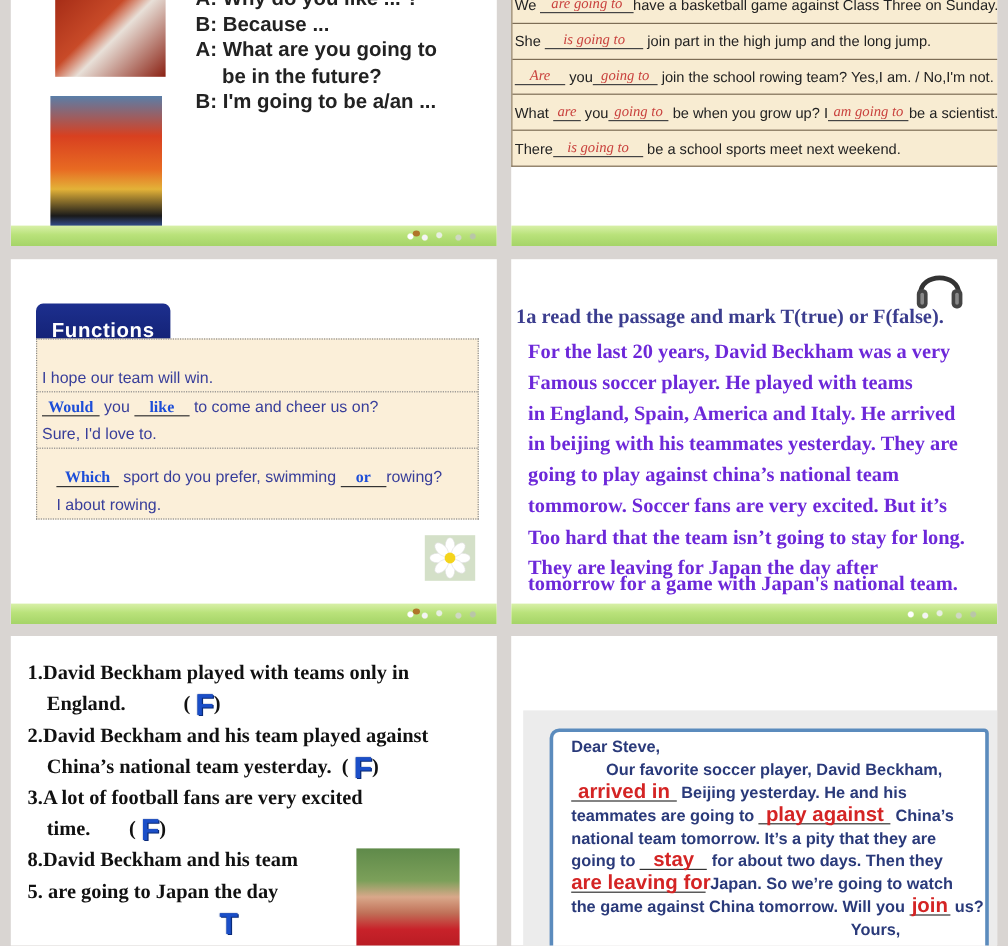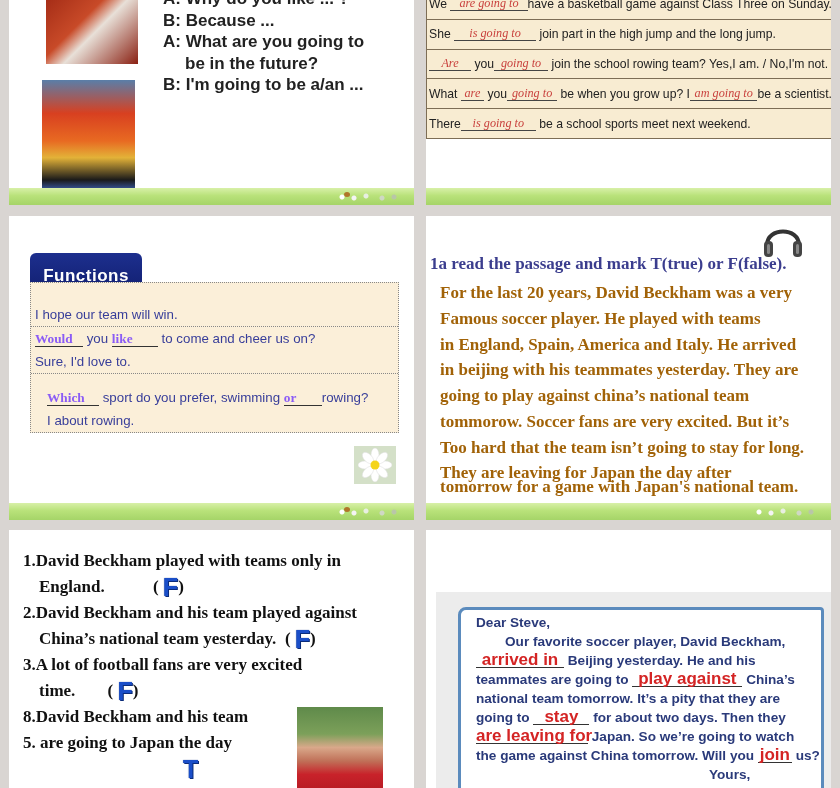--- a/index.html
+++ b/index.html
@@ -25,24 +25,24 @@
   .dialog div { white-space:nowrap; }
   .tbl { position:absolute; left:0; top:0; width:405px; background:#f8ecd2; border:1px solid #7d6d55; border-top:none; }
   .tbl .row { height:28.8px; border-bottom:1px solid #7d6d55; font-size:12.2px; color:#222; display:flex; align-items:center; padding-left:2px; white-space:nowrap; }
   .tbl .row:last-child { border-bottom:none; }
   .blank { display:inline-block; border-bottom:1px solid #444; color:#c9423e; font-family:"Liberation Serif", serif; font-style:italic; text-align:center; line-height:13px; }
   .func-title { position:absolute; left:21px; top:37px; width:112px; height:46px; background:linear-gradient(180deg,#1d2f8e,#0f1c6b); border-radius:6px 6px 0 0; color:#fff; font-weight:bold; font-size:17px; display:flex; align-items:center; justify-content:center; letter-spacing:0.5px; }
   .func-box { position:absolute; left:21px; top:66px; width:367px; background:#fbefd9; border:1px dotted #888; }
   .func-box .grp { border-bottom:1px dotted #888; padding:0 4px; }
   .func-box .grp:last-child { border-bottom:none;margin-left:12px; }
   .fline { color:#383e9a; font-size:13.3px; line-height:23px; white-space:nowrap; }
-  .rblank { display:inline-block; border-bottom:1px solid #333; color:#8b5cf6; font-family:"Liberation Serif", serif; font-weight:bold; text-align:left; line-height:14px; }
+  .rblank { display:inline-block; border-bottom:1px solid #333; color:#1d4ed8; font-family:"Liberation Serif", serif; font-weight:bold; text-align:center; line-height:14px; }
   .daisy { position:absolute; left:345px; top:230px; width:42px; height:38px; background:#d4e0c8; display:flex; align-items:center; justify-content:center; }
   .heading-1a { position:absolute; left:4px; top:38px; font-family:"Liberation Serif", serif; font-weight:bold; font-size:17px; color:#3b3d8e; white-space:nowrap; }
-  .passage { position:absolute; left:14px; top:64px; font-family:"Liberation Serif", serif; font-weight:bold; font-size:17px; color:#a16207; line-height:25.8px; }
+  .passage { position:absolute; left:14px; top:64px; font-family:"Liberation Serif", serif; font-weight:bold; font-size:17px; color:#6d28d9; line-height:25.8px; }
   .passage div { white-space:nowrap; }
   .passage .tight { line-height:14px; }
   .headphones { position:absolute; left:335px; top:3px; }
   .qlist { position:absolute; left:14px; top:18px; font-family:"Liberation Serif", serif; font-weight:bold; font-size:17px; color:#111; line-height:26px; }
   .qlist div { white-space:nowrap; }
   .fmark { display:inline-block; color:#1a4ec8; font-family:"Liberation Sans", sans-serif; font-weight:900; font-size:25px; line-height:20px; vertical-align:-4px; text-shadow:0 0 1px #0b2c7a, 1px 1px 0 #0b2c7a; }
   .heading-1b { position:absolute; left:31px; top:16px; font-family:"Liberation Serif", serif; font-weight:bold; font-size:17.5px; color:#3b3d8e; line-height:22px; }
   .email-bg { position:absolute; left:10px; top:62px; width:395px; height:220px; background:#ececec; }
   .email-paper { position:absolute; left:32px; top:77px; width:360px; height:200px; background:#fff; border:3px solid #5b8bbd; border-radius:8px 4px 0 0; }
   .email { position:absolute; left:50px; top:83px; font-size:13.6px; font-weight:bold; color:#2a3a7a; line-height:19px; }

